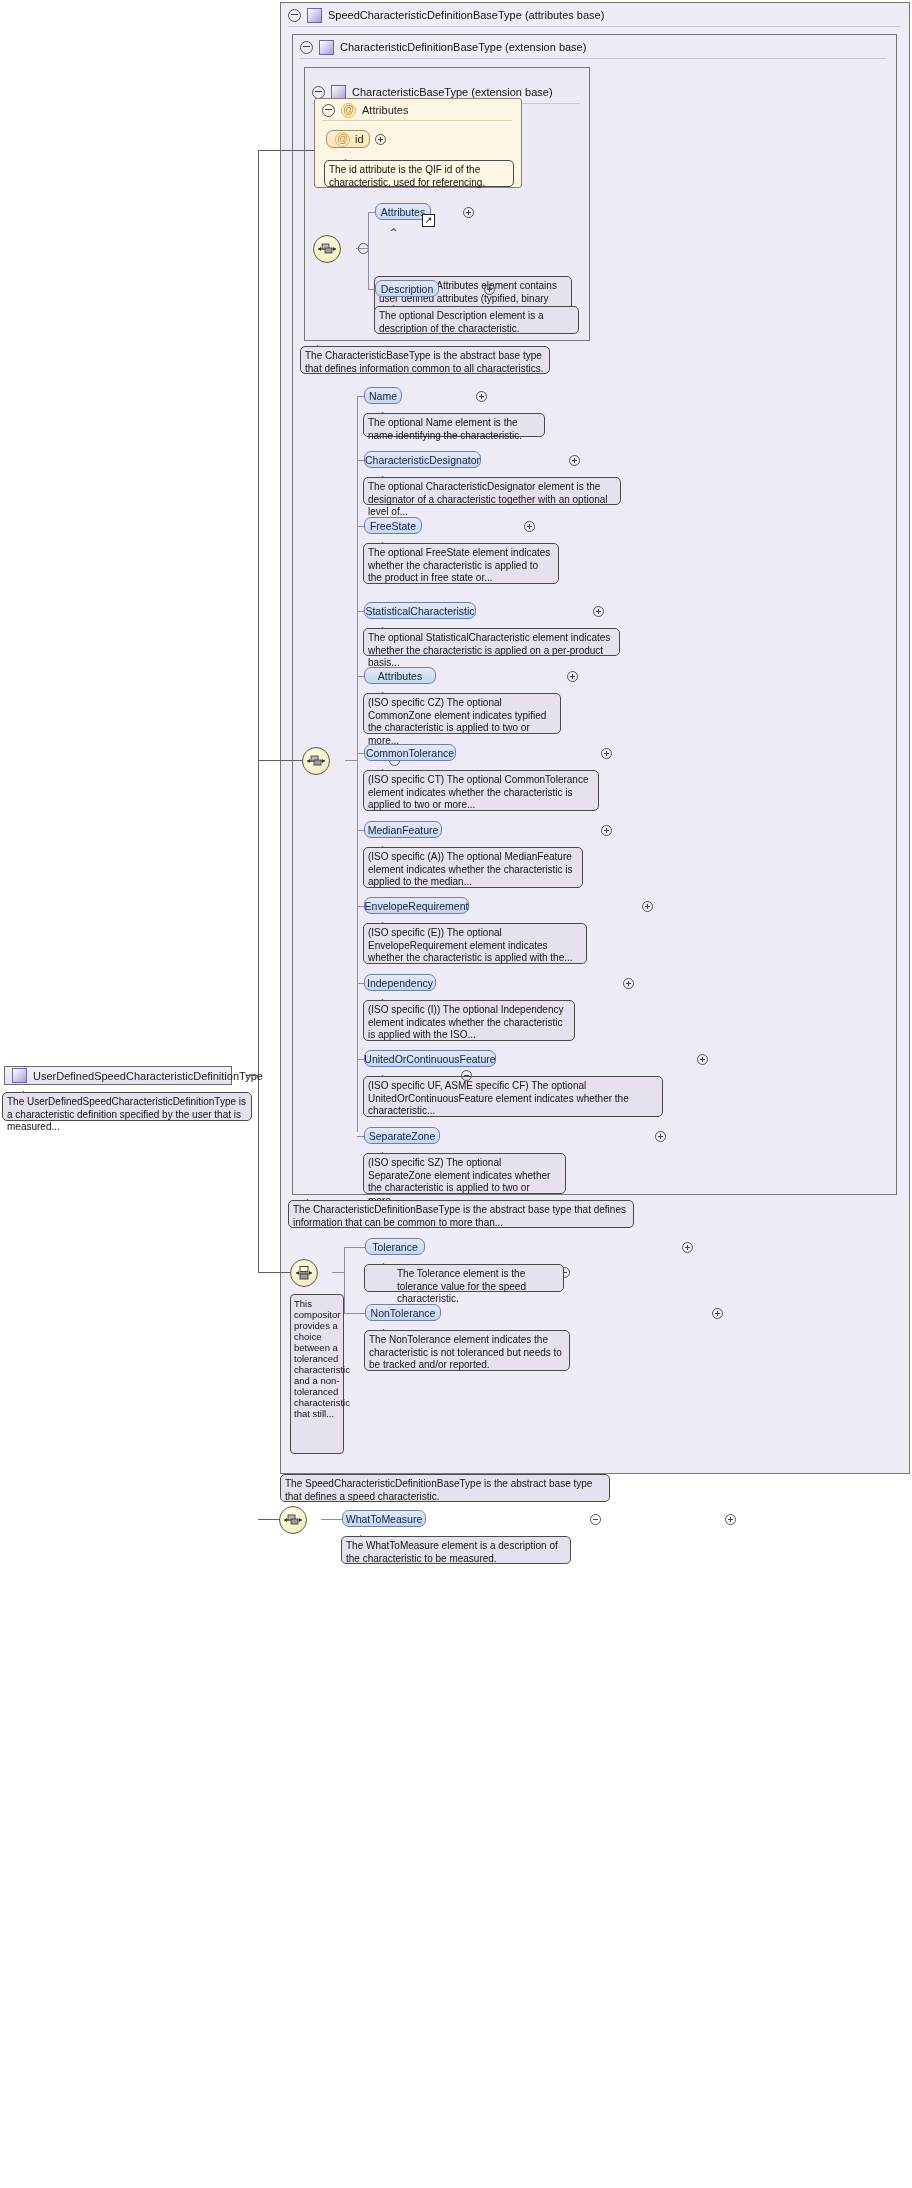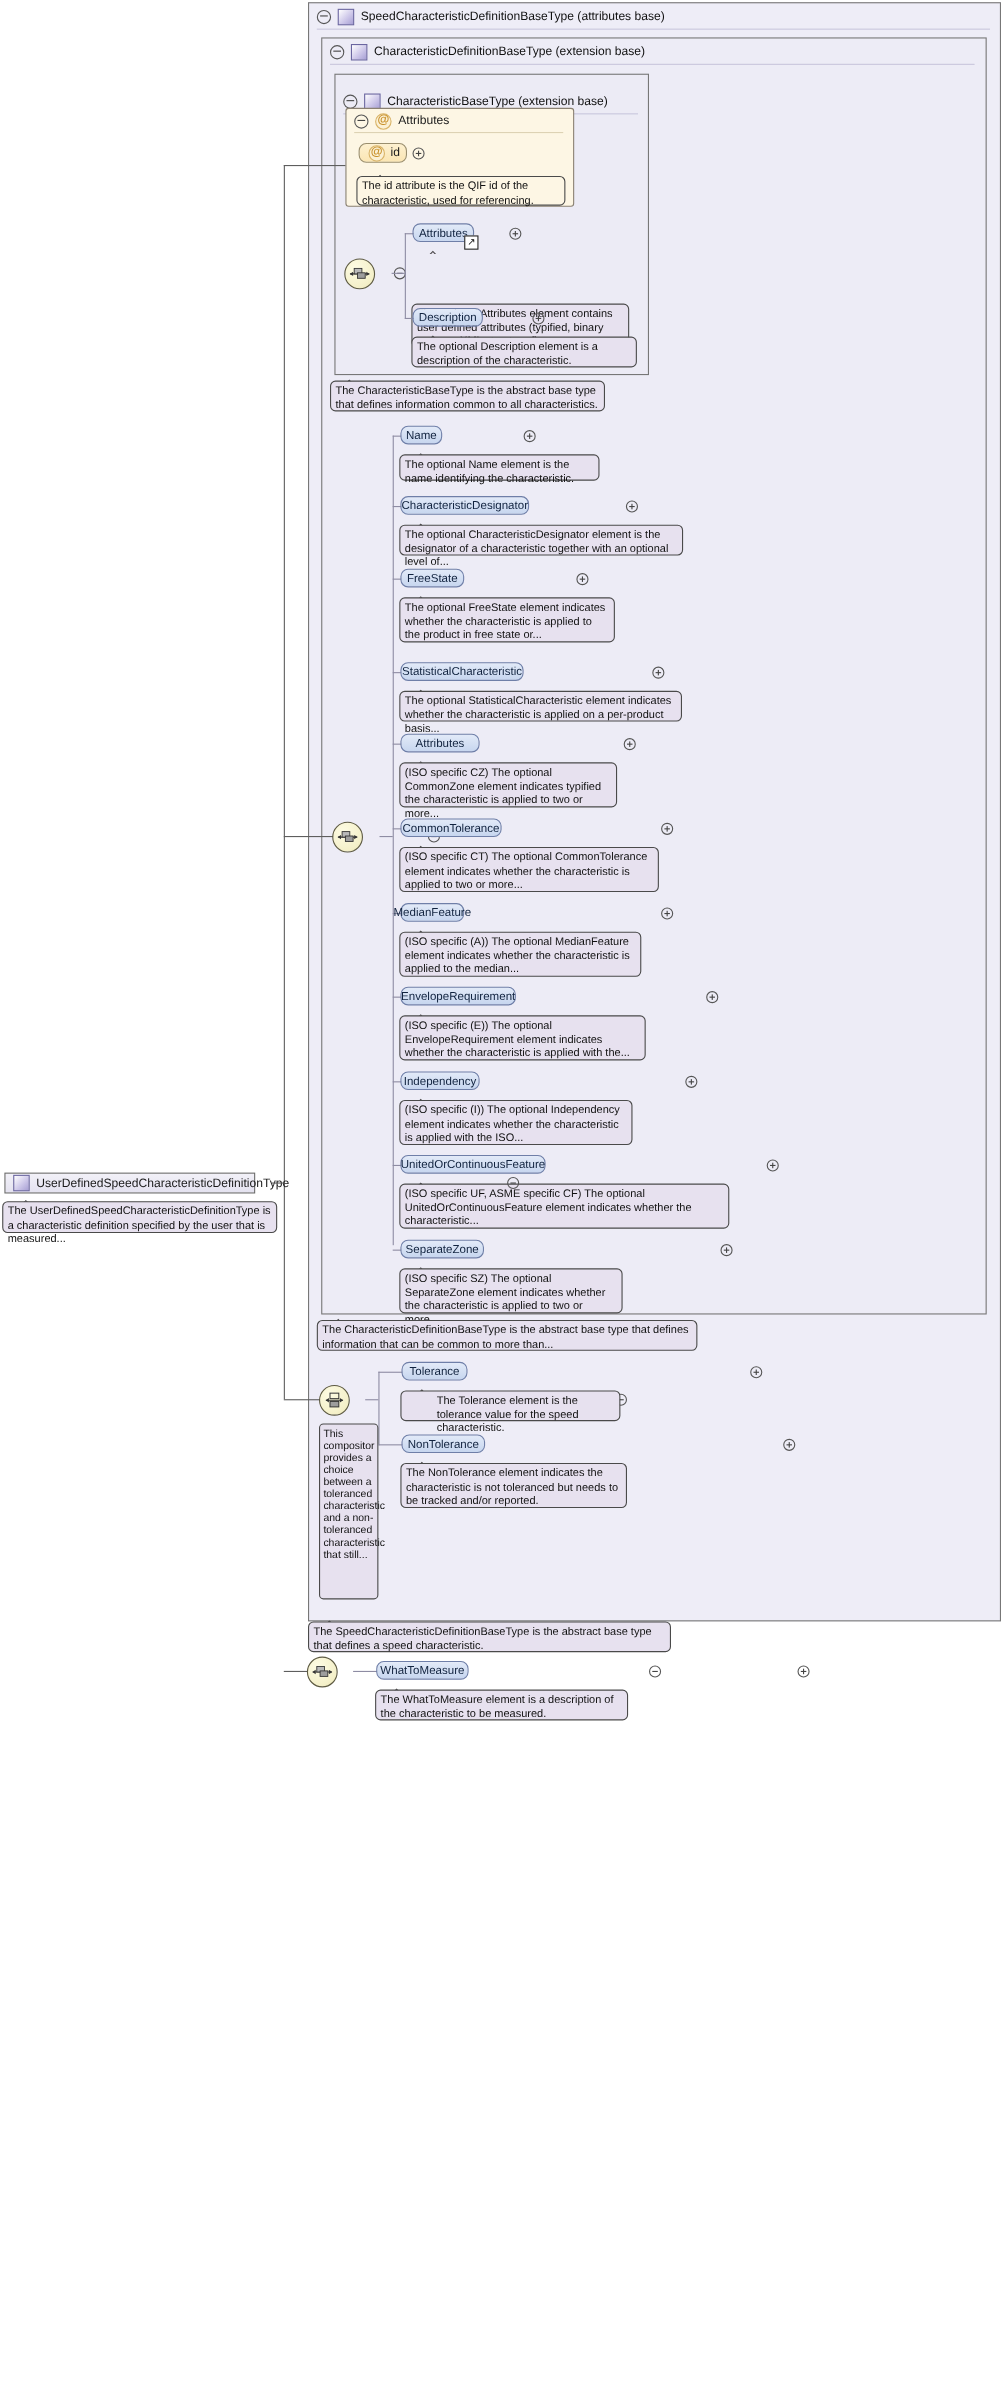--- a/index.html
+++ b/index.html
@@ -409,21 +409,21 @@
     <span>CommonTolerance</span>
   </div>
   <span class="abs plusicon" style="left:460px; top:748px;"></span>
   <div class="tailwrap" style="left:375px; top:765px;">
       <i></i>
     </div>
   <div class="abs bubble" style="left:363px; top:770px; width:236px; height:41px;">(ISO specific CT) The optional CommonTolerance element indicates whether the characteristic is applied to two or more...</div>
 
   
   <div class="hline abs thin" style="left:357px; top:830px; width:8px;"></div>
-  <div class="abs elnode" style="left:364px; top:821px; width:58px;align-items:center;">
+  <div class="abs elnode" style="left:364px; top:821px; width:78px;align-items:center;">
     <span>MedianFeature</span>
   </div>
   <span class="abs plusicon" style="left:446px; top:825px;"></span>
   <div class="tailwrap" style="left:375px; top:842px;">
       <i></i>
     </div>
   <div class="abs bubble" style="left:363px; top:847px; width:220px; height:41px;">(ISO specific (A)) The optional MedianFeature element indicates whether the characteristic is applied to the median...</div>
 
   
   <div class="hline abs thin" style="left:357px; top:906px; width:8px;"></div>

